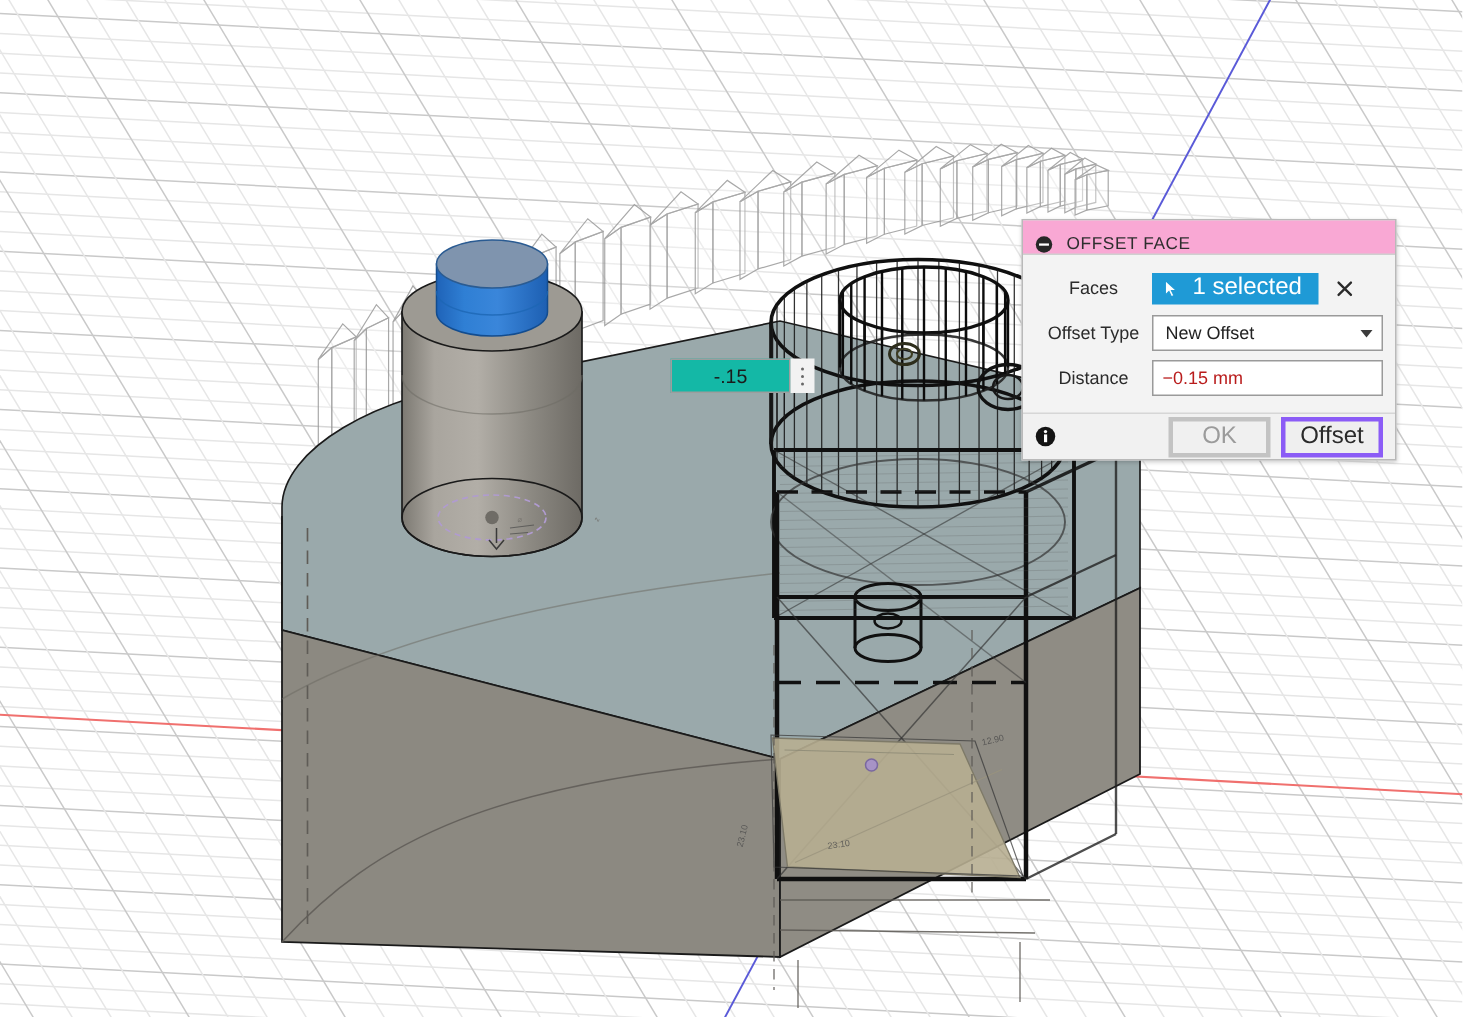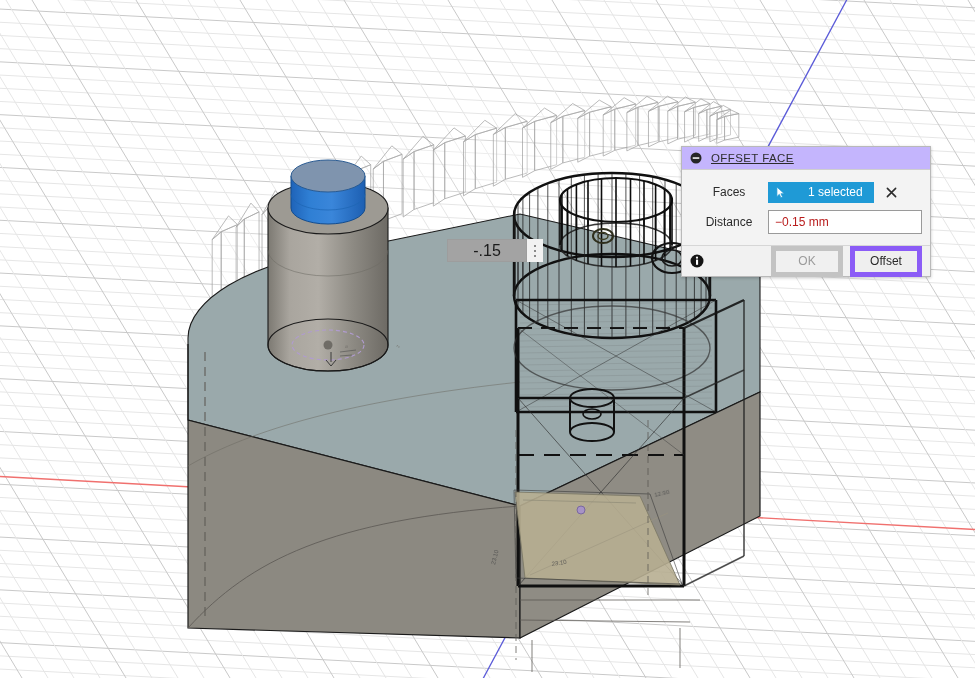--- a/index.html
+++ b/index.html
@@ -15,39 +15,38 @@
   
   .dialog{
     position:absolute;left:681px;top:146px;width:248px;
     background:#f1f1f1;
     border:1px solid #b9b9b9;
     box-shadow:0 1px 3px rgba(0,0,0,.22);
     font-size:12px;color:#2b2b2b;
     z-index:40;
   }
   .dlg-header{
-    height:22px;display:flex;align-items:center;gap:9px;
+    height:22px;display:flex;align-items:flex-end;gap:9px;
     padding:0 8px;
-    background:#c4b5fd;
+    background:#f9a8d4;
     border-bottom:1px solid #cfcfcf;
-    text-decoration:underline;
   }
   .collapse-ico{width:12px;height:12px;flex:0 0 auto;}
   .dlg-title{
     font-size:11.5px;letter-spacing:.4px;color:#2e2e2e;white-space:nowrap;
   }
   .dlg-body{padding:7px 0 8px 0;background:#f3f3f3;}
   .row{
     display:flex;align-items:center;height:30px;padding:0 8px;
   }
   .row-label{width:78px;flex:0 0 auto;font-size:12px;color:#2b2b2b;text-align:center;}
   .chip{
-    height:21px;display:inline-flex;align-items:center;gap:21px;
+    height:21px;display:inline-flex;align-items:center;gap:8px;
     background:#1f9ad6;color:#fff;padding:0 11px 0 8px;
-    font-size:12px;white-space:nowrap;
+    font-size:16px;white-space:nowrap;
   }
   .chip svg{display:block;}
   .chip-x{
     margin-left:10px;width:15px;height:15px;flex:0 0 auto;cursor:default;
     display:flex;align-items:center;justify-content:center;color:#333;
   }
   .select{
     flex:1 1 auto;height:22px;background:#fff;border:1px solid #9a9a9a;
     display:flex;align-items:center;justify-content:space-between;
     padding:0 6px 0 8px;font-size:12px;color:#222;
@@ -57,34 +56,34 @@
     flex:1 1 auto;height:22px;background:#fff;border:1px solid #9a9a9a;
     display:flex;align-items:center;padding:0 6px;font-size:12px;color:#b91c1c;
   }
   .dlg-footer{
     height:30px;display:flex;align-items:center;
     padding:0 8px;background:#f1f1f1;border-top:1px solid #d6d6d6;
   }
   .info-ico{width:14px;height:14px;}
   .btns{margin-left:auto;display:flex;gap:7px;}
   .btn{
-    min-width:62px;height:21px;border:5px solid #8b5cf6;background:#efefef;
+    min-width:62px;height:21px;border:3px solid #8b5cf6;background:#efefef;
     display:flex;align-items:center;justify-content:center;
-    font-size:12px;color:#2a2a2a;
+    font-size:16px;color:#2a2a2a;
   }
   .btn.disabled{color:#9b9b9b;border-color:#c3c3c3;background:#f0f0f0;}
 
   
   .value-editor{
     position:absolute;left:447px;top:239px;display:flex;align-items:center;z-index:35;
   }
   .ve-field{
-    width:78px;height:21px;background:#a3a3a3;border:1px solid #9d9d9d;
+    width:78px;height:21px;background:#14b8a6;border:1px solid #9d9d9d;
     display:flex;align-items:center;justify-content:center;
-    font-size:16px;color:#1b1b1b;
+    font-size:13px;color:#1b1b1b;
   }
   .ve-grip{
     width:16px;height:23px;display:flex;flex-direction:column;
     align-items:center;justify-content:center;gap:3px;
     background:#f2f2f2;
   }
   .ve-grip i{width:2px;height:2px;background:#676767;border-radius:50%;display:block;}
 </style>
 </head>
 <body>
@@ -670,20 +669,27 @@
           </span>
           <span>1 selected</span>
         </span>
         <span class="chip-x">
           <svg viewBox="0 0 12 12" width="11" height="11">
             <path d="M1.5,1.5 L10.5,10.5 M10.5,1.5 L1.5,10.5" stroke="#2b2b2b" stroke-width="1.7" stroke-linecap="round"></path>
           </svg>
         </span>
       </div>
 
+      <div class="row">
+        <span class="row-label">Offset Type</span>
+        <span class="select">
+          <span>New Offset</span>
+          <span class="caret"></span>
+        </span>
+      </div>
 
       <div class="row">
         <span class="row-label">Distance</span>
         <span class="textfield">
           <span>−0.15 mm</span>
         </span>
       </div>
     </div>
 
     <div class="dlg-footer">

